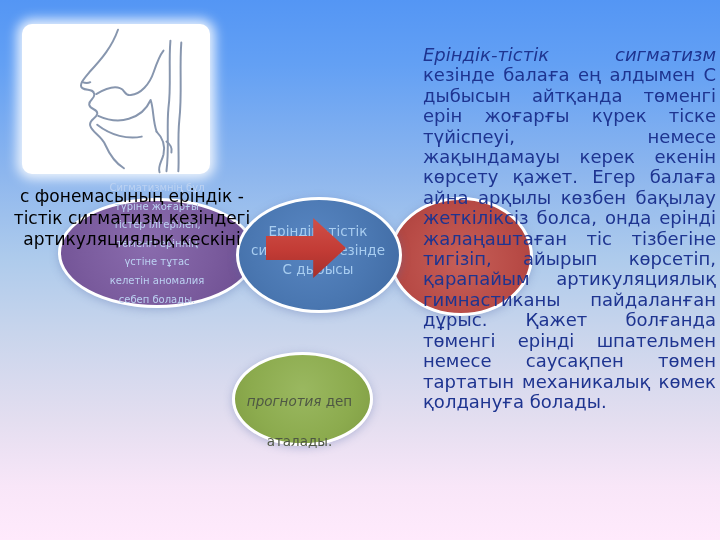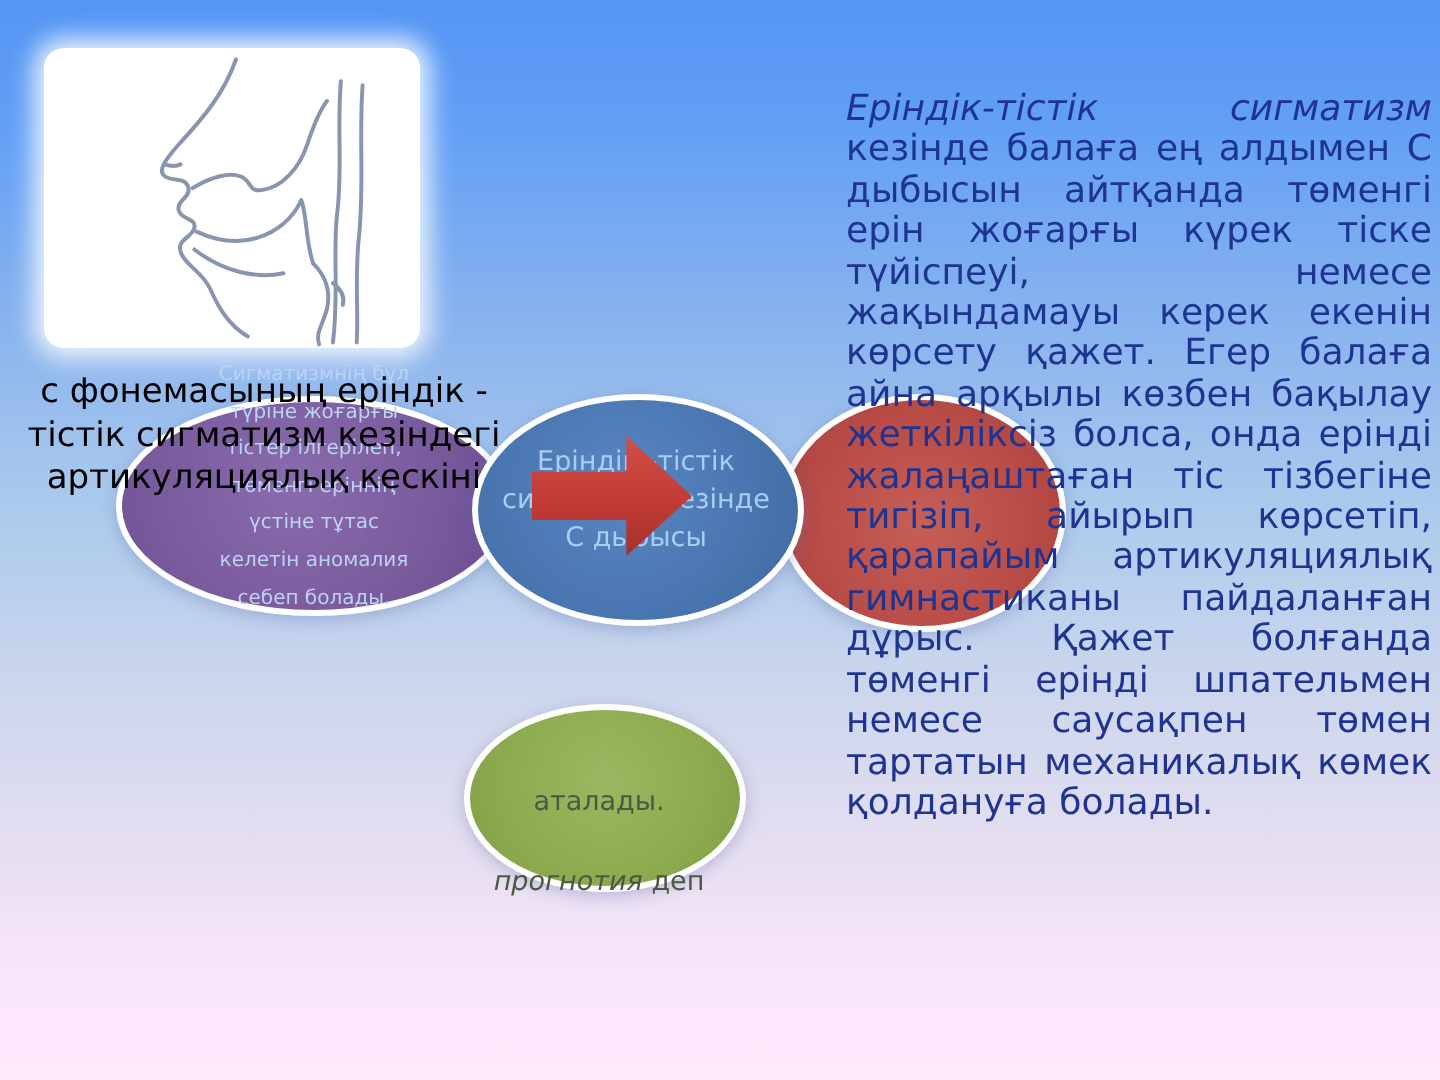--- a/index.html
+++ b/index.html
@@ -92,21 +92,21 @@
 тістер ілгерілеп,
 төменгі еріннің
 үстіне тұтас
 келетін  аномалия
 себеп болады.</div>
   <div class="ell-text txt-blue">Еріндік -тістік
 сигматизм кезінде
 С дыбысы</div>
 
   <div class="ell-text txt-green">
+    <div><span class="it">прогнотия</span><span> деп</span></div>
     <div>аталады.</div>
-    <div><span class="it">прогнотия</span><span> деп</span></div>
   </div>
 
   <div class="arrow"></div>
 
   <div class="paragraph"><span class="lead">Еріндік-тістік сигматизм</span><span> кезінде балаға ең алдымен С дыбысын айтқанда төменгі ерін жоғарғы күрек тіске түйіспеуі, немесе жақындамауы керек екенін көрсету қажет. Егер балаға айна арқылы көзбен бақылау жеткіліксіз болса, онда ерінді жалаңаштаған тіс тізбегіне тигізіп, айырып көрсетіп, қарапайым артикуляциялық гимнастиканы пайдаланған дұрыс. Қажет болғанда төменгі ерінді шпательмен немесе саусақпен төмен тартатын механикалық көмек қолдануға болады.</span></div>
 
 </div>
 
 </body></html>

